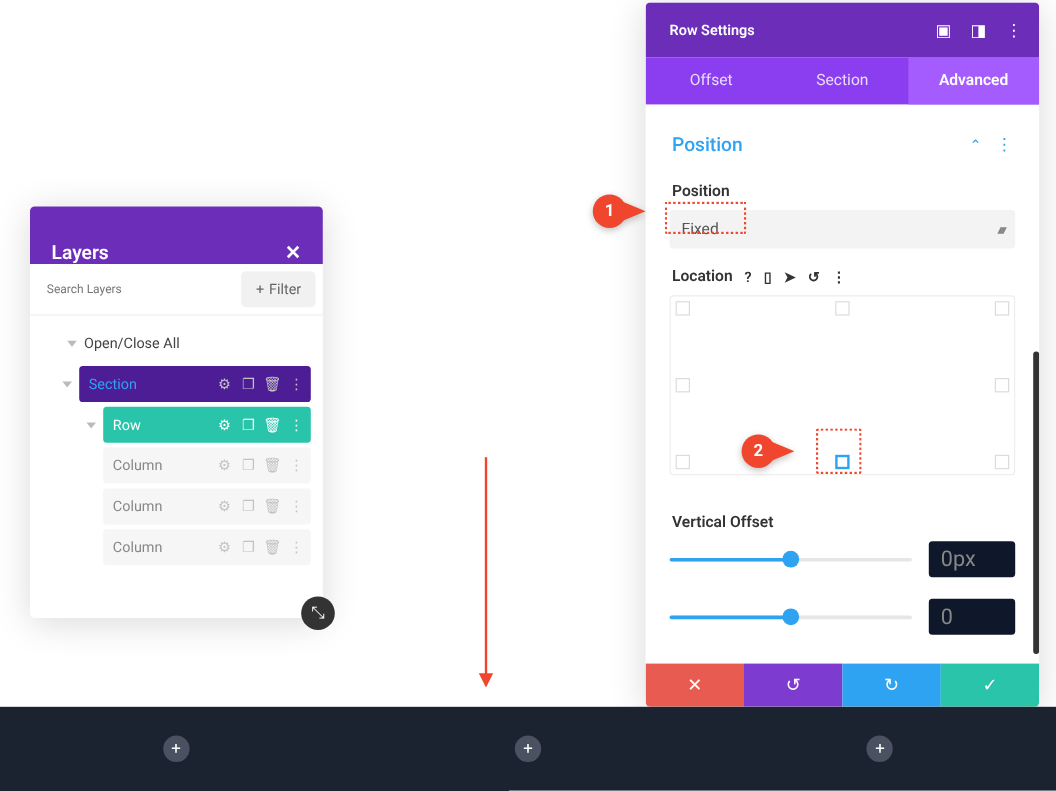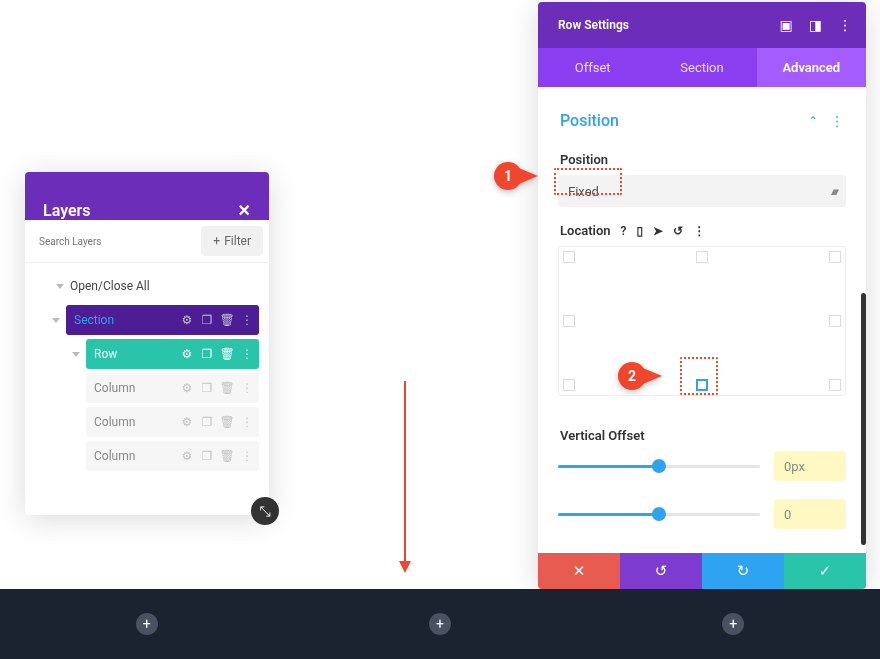--- a/index.html
+++ b/index.html
@@ -50,21 +50,21 @@
   .location-box{border:1px solid #eee;border-radius:3px;height:150px;position:relative;margin-top:6px;}
   .anchor{position:absolute;width:12px;height:12px;border:1px solid #dcdcdc;background:#fff;}
   .anchor.sel{border:2px solid #2ea3f2;}
   .anchor.tl{top:4px;left:4px;} .anchor.tc{top:4px;left:50%;transform:translateX(-50%);} .anchor.tr{top:4px;right:4px;}
   .anchor.ml{top:50%;left:4px;transform:translateY(-50%);} .anchor.mr{top:50%;right:4px;transform:translateY(-50%);}
   .anchor.bl{bottom:4px;left:4px;} .anchor.bc{bottom:4px;left:50%;transform:translateX(-50%);} .anchor.br{bottom:4px;right:4px;}
   .slider-row{display:flex;align-items:center;gap:14px;margin:8px 0 18px 0;}
   .slider{flex:1;height:3px;background:#e6e6e6;position:relative;border-radius:2px;}
   .slider .thumb{position:absolute;left:50%;top:50%;transform:translate(-50%,-50%);width:14px;height:14px;border-radius:50%;background:#2ea3f2;}
   .slider .fill{position:absolute;left:0;top:0;bottom:0;width:50%;background:#2ea3f2;border-radius:2px;}
-  .numbox{width:72px;height:30px;background:#fef9c3;border-radius:3px;display:flex;align-items:center;padding:0 10px;font-size:13px;color:#888;}
+  .numbox{width:72px;height:30px;background:#0f172a;border-radius:3px;display:flex;align-items:center;padding:0 10px;font-size:18px;color:#888;}
   .footer-bar{display:flex;height:36px;}
   .fbtn{flex:1;display:flex;align-items:center;justify-content:center;color:#fff;font-size:15px;cursor:pointer;}
   .fbtn.red{background:#e85b51;} .fbtn.purple{background:#7e3bd0;} .fbtn.blue{background:#2ea3f2;} .fbtn.green{background:#29c4a9;}
   .scroll-ind{position:absolute;right:0;top:206px;width:5px;height:252px;background:#333;border-radius:3px;}
   
   .callout{position:absolute;display:flex;align-items:center;filter:drop-shadow(0 2px 3px rgba(0,0,0,.25));}
   .callout .circle{width:28px;height:28px;border-radius:50%;background:#f0462d;color:#fff;display:flex;align-items:center;justify-content:center;font-weight:700;font-size:14px;z-index:2;}
   .callout .point{width:0;height:0;border-top:10px solid transparent;border-bottom:10px solid transparent;border-left:24px solid #f0462d;margin-left:-8px;}
   .dashbox{position:absolute;border:2px dotted #f0462d;border-radius:2px;}
   

